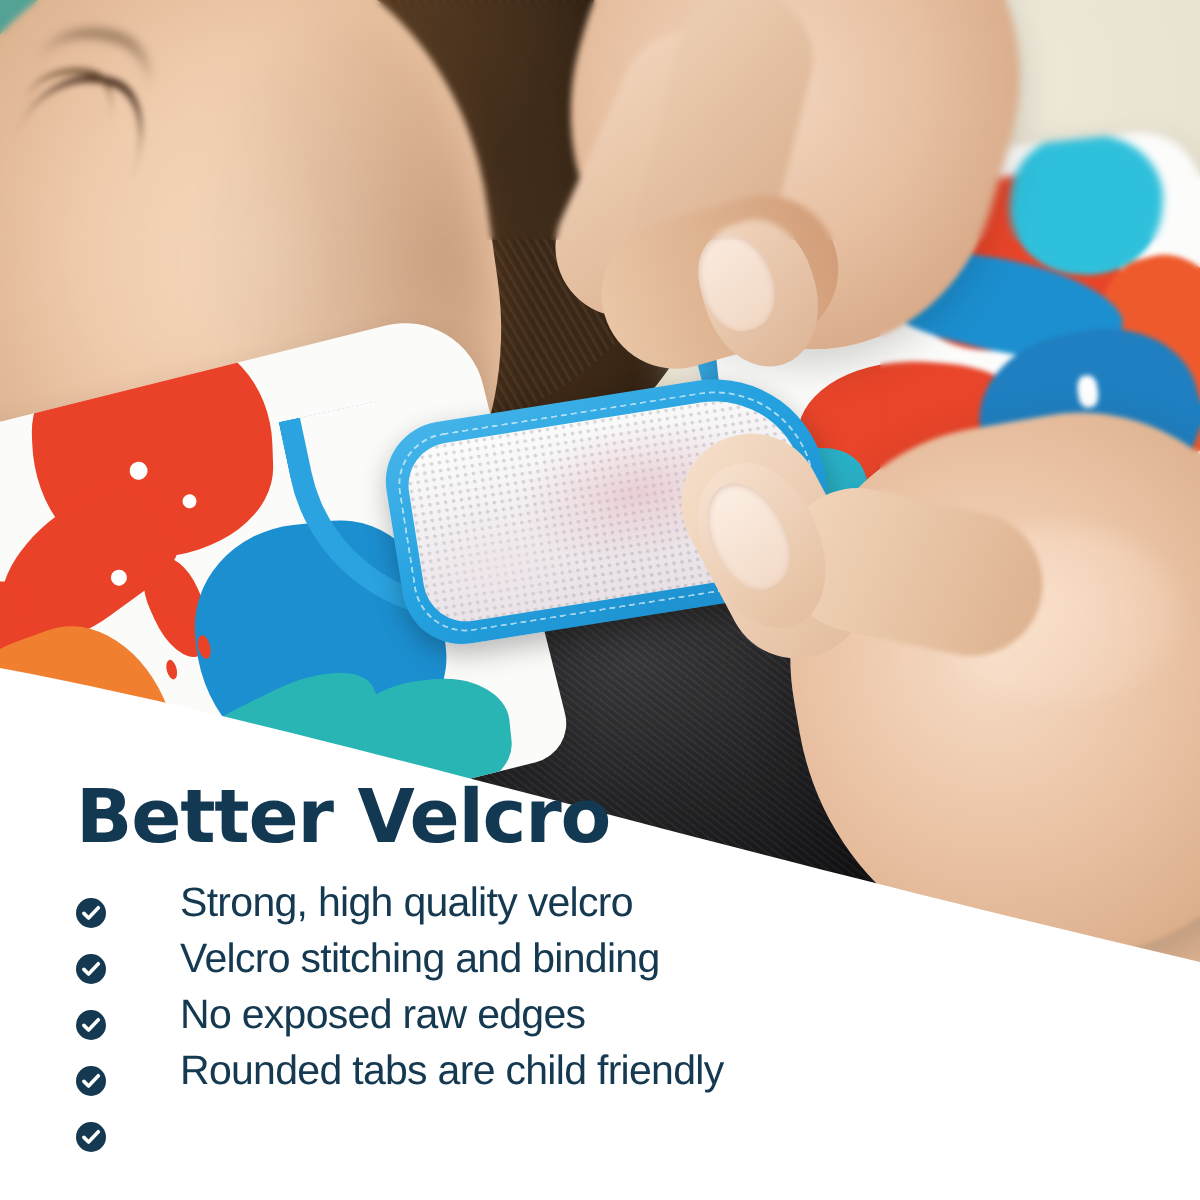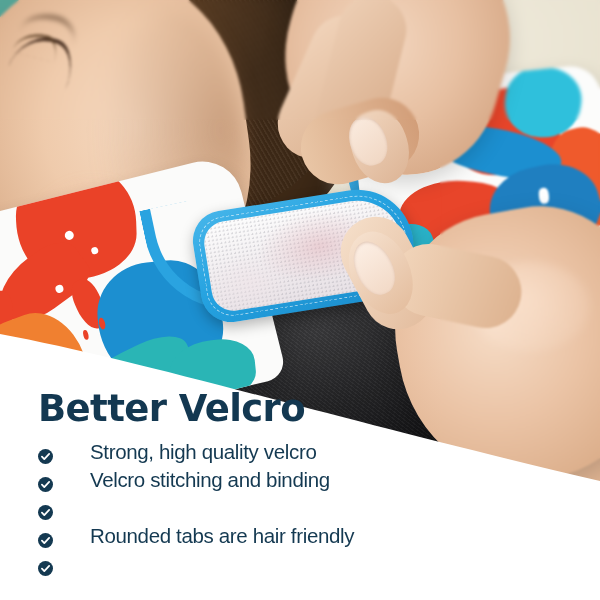--- a/index.html
+++ b/index.html
@@ -599,28 +599,29 @@
           <path d="M4.2 8.2 L6.7 10.7 L11.9 5.2" stroke="#ffffff" stroke-width="1.9" fill="none" stroke-linecap="round" stroke-linejoin="round"></path>
         </svg>
         <span class="li-text">Velcro stitching and binding</span>
       </li>
 
       <li>
         <svg class="check-icon" viewBox="0 0 16 16">
           <circle cx="8" cy="8" r="8" fill="#143951"></circle>
           <path d="M4.2 8.2 L6.7 10.7 L11.9 5.2" stroke="#ffffff" stroke-width="1.9" fill="none" stroke-linecap="round" stroke-linejoin="round"></path>
         </svg>
+        <span class="li-text">No exposed raw edges</span>
       </li>
 
       <li>
         <svg class="check-icon" viewBox="0 0 16 16">
           <circle cx="8" cy="8" r="8" fill="#143951"></circle>
           <path d="M4.2 8.2 L6.7 10.7 L11.9 5.2" stroke="#ffffff" stroke-width="1.9" fill="none" stroke-linecap="round" stroke-linejoin="round"></path>
         </svg>
-        <span class="li-text">Rounded tabs are hair friendly</span>
+        <span class="li-text">Rounded tabs are child friendly</span>
       </li>
 
       <li>
         <svg class="check-icon" viewBox="0 0 16 16">
           <circle cx="8" cy="8" r="8" fill="#143951"></circle>
           <path d="M4.2 8.2 L6.7 10.7 L11.9 5.2" stroke="#ffffff" stroke-width="1.9" fill="none" stroke-linecap="round" stroke-linejoin="round"></path>
         </svg>
       </li>
 
     </ul>

